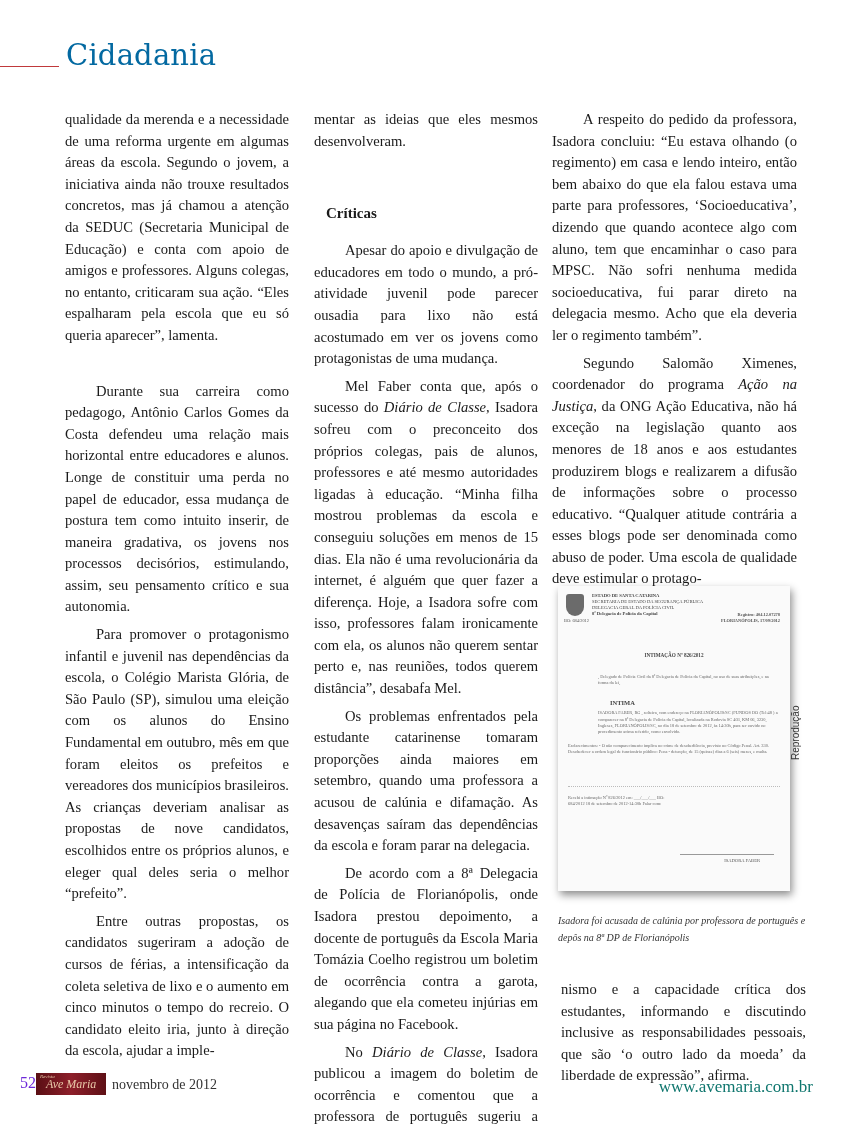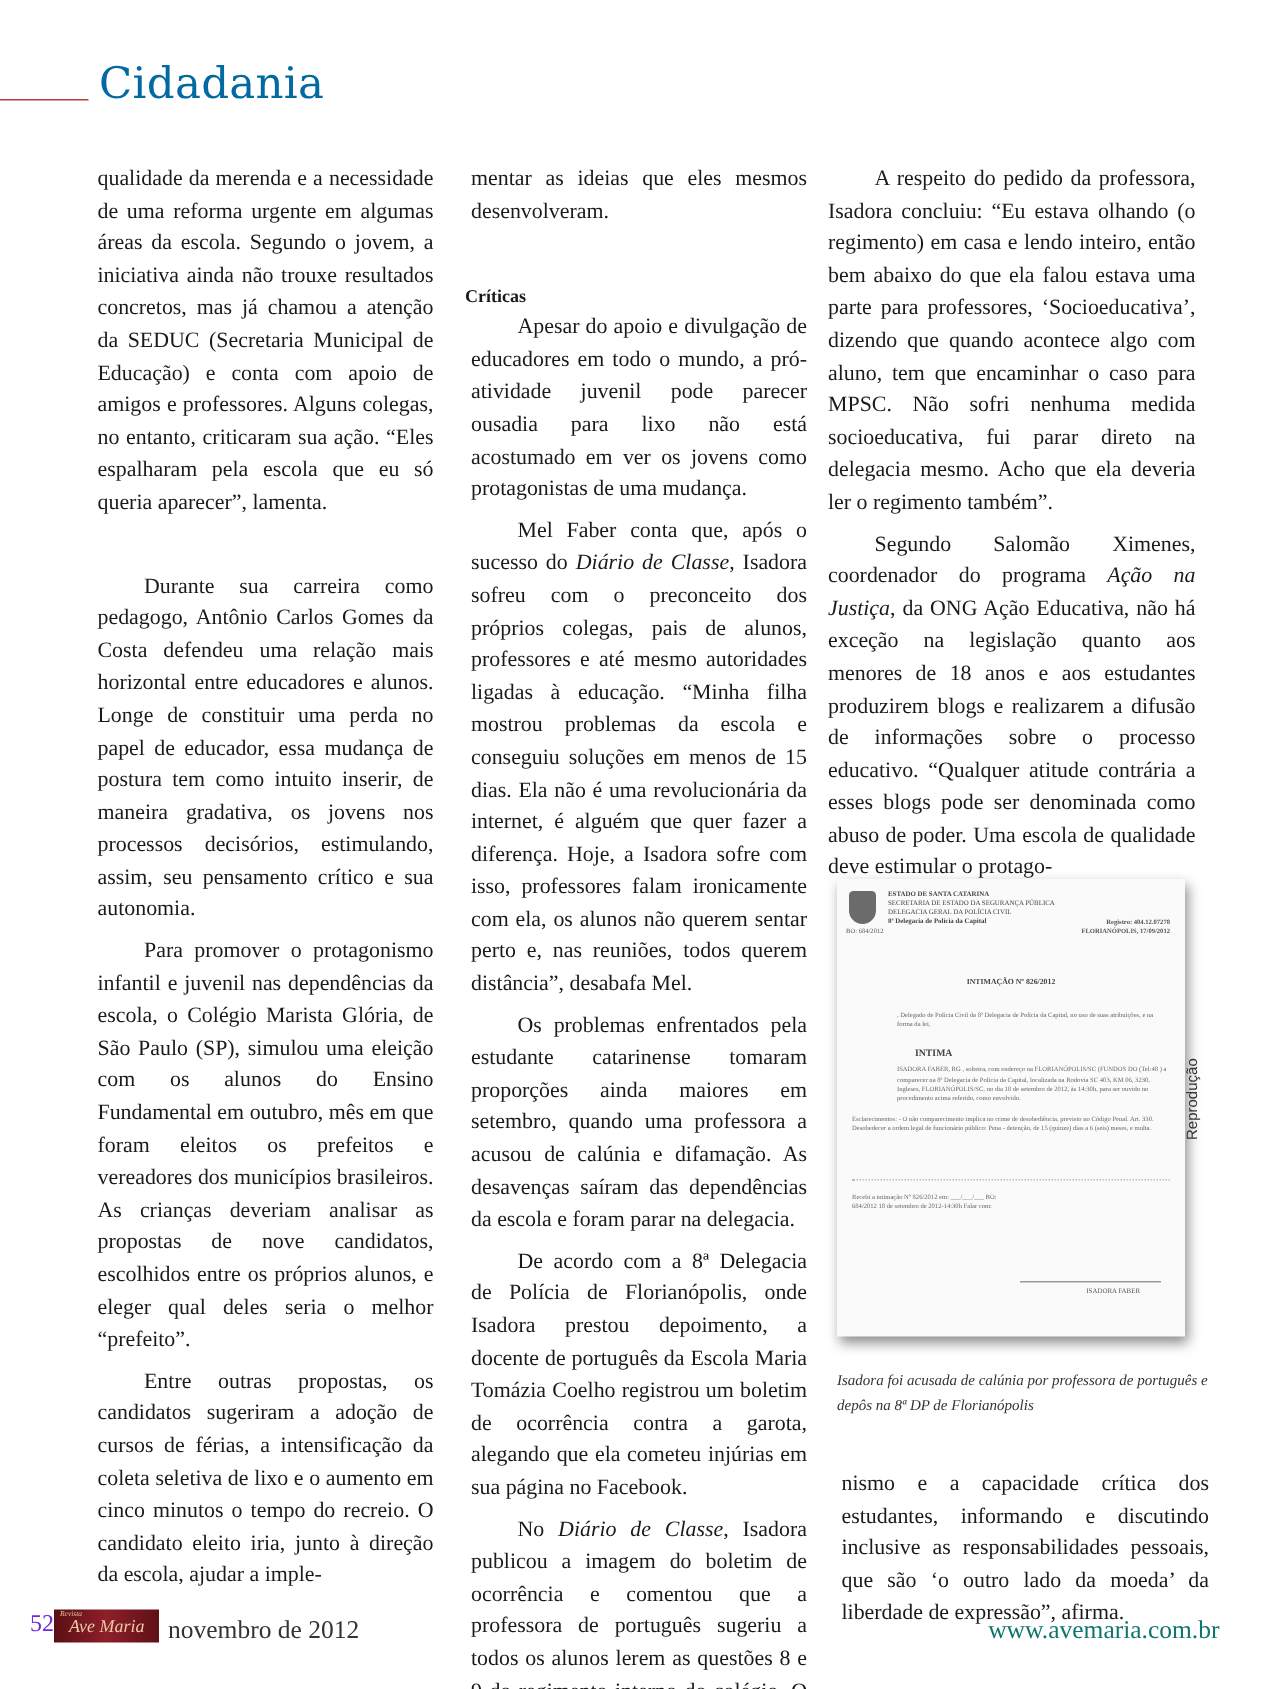--- a/index.html
+++ b/index.html
@@ -3,21 +3,21 @@
 <meta charset="utf-8">
 <style>
   html, body { margin:0; padding:0; background:#fff; }
   body { width:850px; height:1126px; position:relative; overflow:hidden; font-family:"Liberation Serif","DejaVu Serif",serif; color:#1a1a1a; }
   .section-rule { position:absolute; left:0; top:66px; width:59px; height:1px; background:#c0393b; }
   .section-title { position:absolute; left:66px; top:38px; font-size:29px; color:#0369a1; font-family:"DejaVu Serif","Liberation Serif",serif; letter-spacing:0.2px; }
   .col { position:absolute; font-size:14.6px; line-height:21.6px; text-align:justify; hyphens:manual; }
   .col p { margin:4px; text-indent:31px; }
   .col p.noindent { text-indent:0; }
   .col p + p { margin-top:6px; }
-  .col h3 { margin:0; font-size:12px; font-weight:bold; line-height:22px; }
+  .col h3 { margin:16px; font-size:15px; font-weight:bold; line-height:22px; }
   .c1 { left:61px; top:105px; width:232px; }
   .c2 { left:310px; top:105px; width:232px; }
   .c3 { left:548px; top:105px; width:253px; }
   .c3b { left:557px; top:975px; width:253px; }
   .gap-h { height:30px; }
   .figure { position:absolute; left:558px; top:586px; width:232px; height:305px; background:#fafafa; box-shadow:2px 4px 8px rgba(0,0,0,0.45); font-family:"Liberation Serif",serif; color:#555; overflow:hidden; }
   .fig-crest { position:absolute; left:8px; top:8px; width:18px; height:22px; background:#6b6b6b; border-radius:3px 3px 9px 9px; }
   .fig-hdr { position:absolute; left:34px; top:7px; font-size:4.6px; line-height:6px; color:#444; }
   .fig-reg { position:absolute; right:10px; top:26px; font-size:4.4px; line-height:6px; text-align:right; font-weight:bold; color:#555;}
   .fig-bo { position:absolute; left:6px; top:32px; font-size:4.4px; color:#555; }
@@ -25,21 +25,21 @@
   .fig-body { position:absolute; left:10px; right:10px; top:88px; font-size:4.4px; line-height:6.2px; color:#666; }
   .fig-intima { position:absolute; left:52px; top:113px; font-size:6.5px; font-weight:bold; color:#444;}
   .fig-line { position:absolute; height:1px; background:#999; }
   .fig-sig { position:absolute; right:30px; top:272px; font-size:4.6px; color:#555; }
   .credit { position:absolute; left:790px; top:760px; font-family:"Liberation Sans",sans-serif; font-size:10px; color:#333; transform:rotate(-90deg); transform-origin:left top; white-space:nowrap; }
   .caption { position:absolute; left:558px; top:912px; width:250px; font-size:10px; line-height:17px; font-style:italic; color:#333; }
   .footer-num { position:absolute; left:20px; top:1074px; font-size:16px; color:#6d28d9; }
   .footer-logo { position:absolute; left:36px; top:1073px; width:70px; height:22px; background:linear-gradient(90deg,#5a0f14,#8d1f2a,#5e1016); }
   .footer-logo .small { position:absolute; left:4px; top:1px; font-size:5px; color:#e9c9a8; font-style:italic; }
   .footer-logo .big { position:absolute; left:10px; top:4px; font-size:12px; color:#e9c9a8; font-style:italic; }
-  .footer-date { position:absolute; left:112px; top:1077px; font-size:17px; color:#333; }
+  .footer-date { position:absolute; left:112px; top:1077px; font-size:14px; color:#333; }
   .footer-url { position:absolute; right:37px; top:1077px; font-size:17px; color:#0f766e; }
 </style>
 </head>
 <body>
 
 <div class="section-rule"></div>
 <div class="section-title">Cidadania</div>
 
 <div class="col c1">
   <p class="noindent">qualidade da merenda e a necessidade de uma reforma urgente em algumas áreas da escola. Segundo o jovem, a iniciativa ainda não trouxe resultados concretos, mas já chamou a atenção da SEDUC (Secretaria Municipal de Educação) e conta com apoio de amigos e professores. Alguns colegas, no entanto, criticaram sua ação. “Eles espalharam pela escola que eu só queria aparecer”, lamenta.</p>

